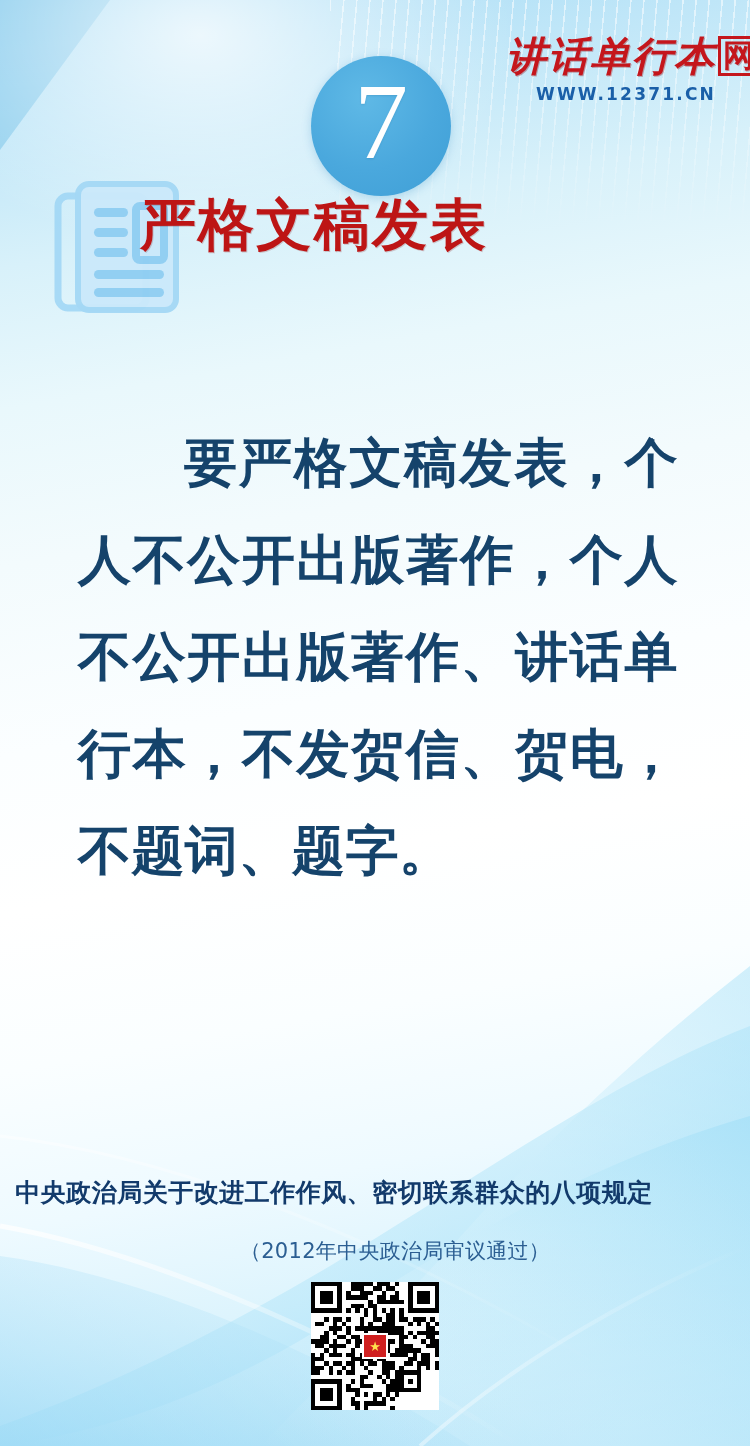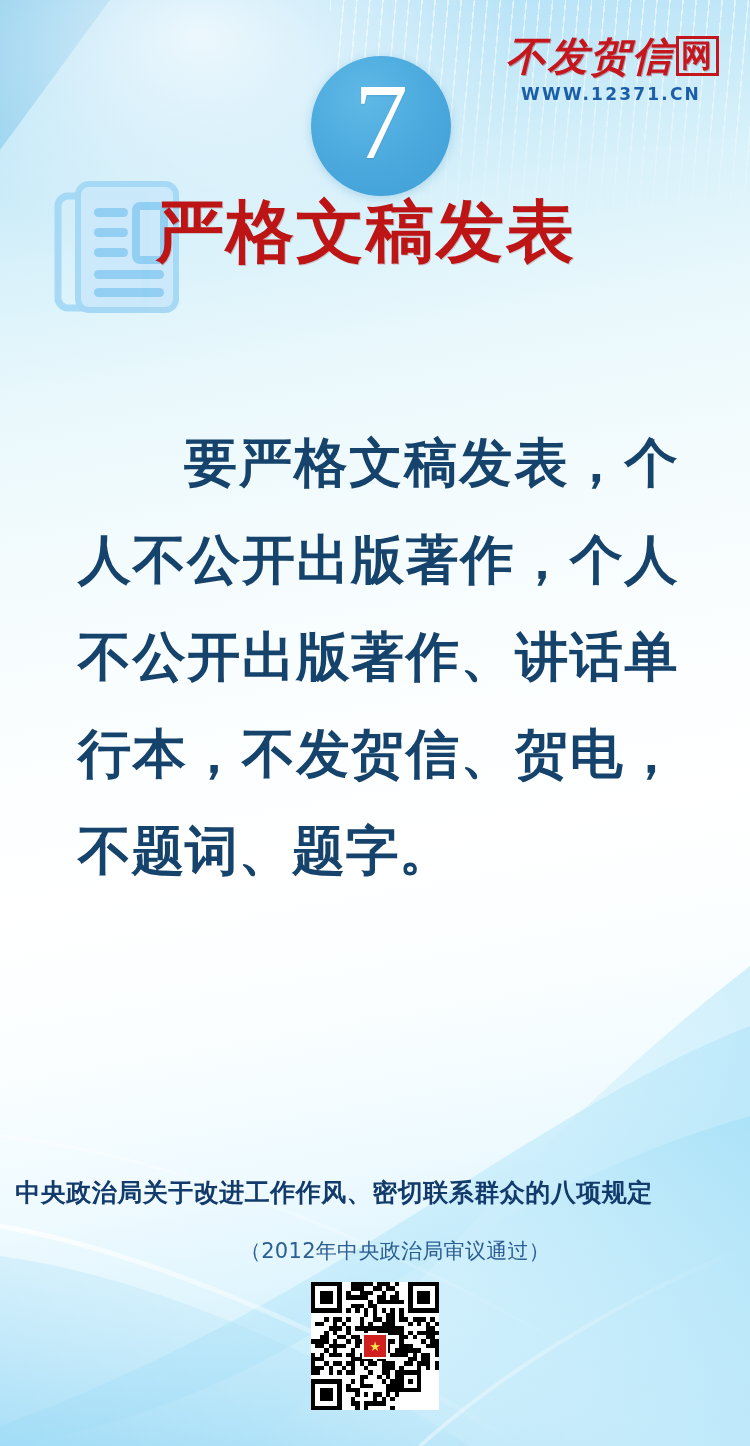--- a/index.html
+++ b/index.html
@@ -117,38 +117,38 @@
     margin-left: 2px;
   }
   .brand-url {
     margin-top: 7px;
     font-family: "DejaVu Sans", sans-serif;
     font-size: 17px;
     font-weight: bold;
     letter-spacing: 2.2px;
     color: #1a5fa8;
     white-space: nowrap;
+    text-align: right;
   }
 
   
   .doc-icon { position: absolute; left: 52px; top: 178px; width: 140px; height: 145px; }
 
   
   .headline {
     position: absolute;
     left: 140px; top: 196px;
     font-family: "DejaVu Sans", "Liberation Sans", sans-serif;
-    font-size: 68px;
+    font-size: 56px;
     font-weight: bold;
     color: #bd1515;
     letter-spacing: 2px;
     line-height: 1.05;
     white-space: nowrap;
     text-shadow: 1px 1px 0 rgba(120,10,10,0.20);
-    padding-left: 16px;
   }
 
   
   .body-copy {
     position: absolute;
     left: 78px; top: 414px;
     width: 600px;
     font-family: "DejaVu Sans", "Liberation Sans", sans-serif;
     font-size: 53px;
     font-weight: bold;
@@ -250,21 +250,21 @@
       <path d="M750,320 C650,360 520,430 420,520" stroke="url(#wD)" stroke-width="4" fill="none" opacity="0.5"></path>
     </svg>
   </div>
 
   <div class="number-circle">
     <span class="num">7</span>
   </div>
 
   <div class="brand">
     <div class="brand-cn">
-      <span>不发贺信</span><span class="boxed">网</span>
+      <span>讲话单行本</span><span class="boxed">网</span>
     </div>
     <div class="brand-url">WWW.12371.CN</div>
   </div>
 
   <svg class="doc-icon" viewBox="0 0 140 145">
     <g fill="none" stroke="#9ed5f4" stroke-width="7" stroke-linejoin="round" opacity="0.85">
       <rect x="6" y="18" width="88" height="112" rx="10"></rect>
     </g>
     <g opacity="0.95">
       <rect x="26" y="6" width="98" height="126" rx="11" fill="#cbe9fb" stroke="#a4d8f5" stroke-width="6"></rect>

